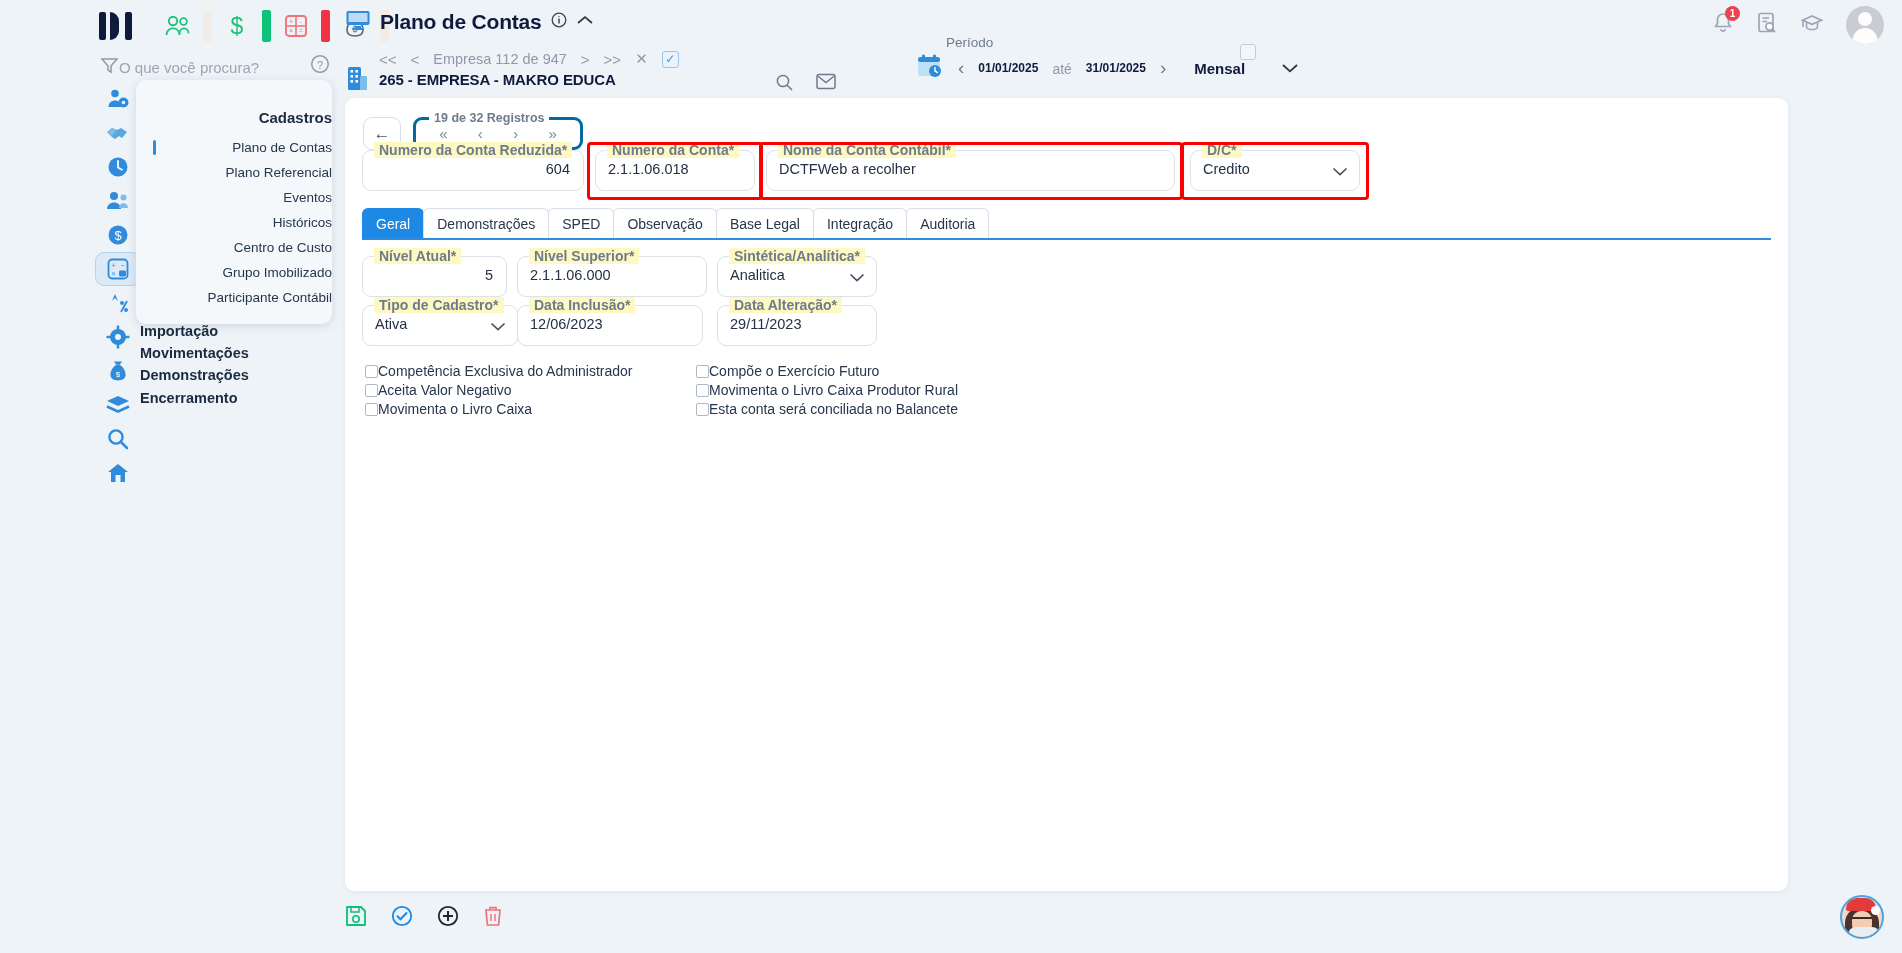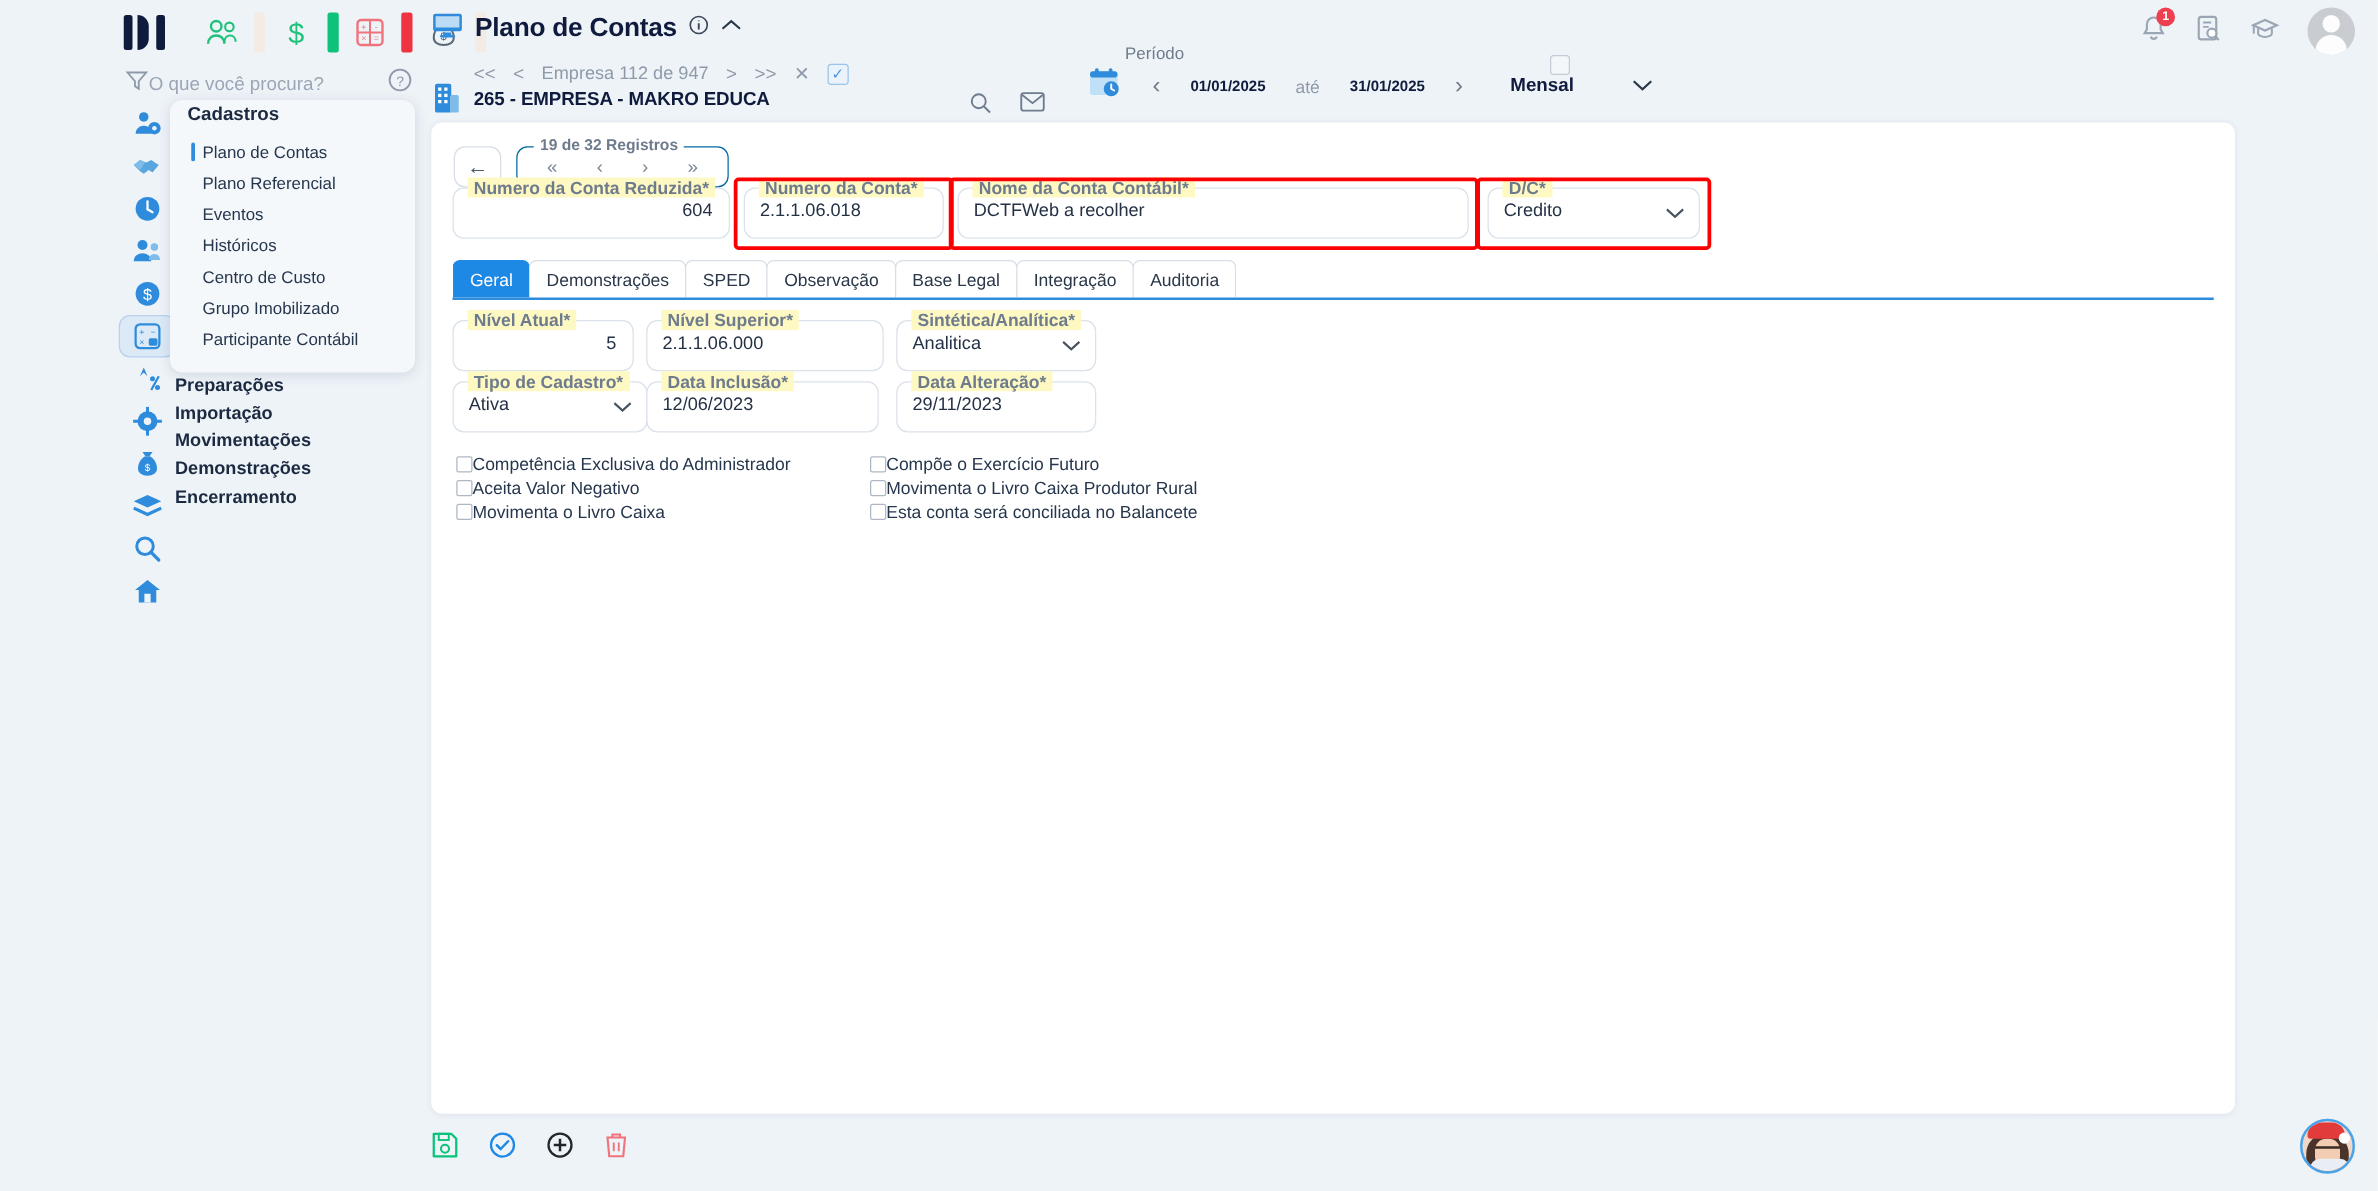--- a/index.html
+++ b/index.html
@@ -35,21 +35,21 @@
   .searchrow .ph { color:#9aa6b4; font-size:15px; }
   .helpq { position:absolute; left:310px; top:54px; }
 
   
   .rail { position:absolute; left:92px; top:82px; width:52px; display:flex; flex-direction:column; align-items:center; gap:0px;}
   .rail .ri { width:46px; height:34px; display:flex; align-items:center; justify-content:center; }
   .rail .ri.active { background:#dce9f7; border:1px solid #b8d2ec; border-radius:9px; }
 
   
   .flyout { position:absolute; left:136px; top:80px; width:196px; background:#f4f8fb;
-            border-radius:10px; box-shadow:0 2px 10px rgba(25,50,80,.14); padding:1px 0 14px 0; z-index:40;}
+            border-radius:10px; box-shadow:0 2px 10px rgba(25,50,80,.14); padding:27px 0 14px 0; z-index:40;text-align:right;}
   .flyout .grp { font-size:15px; font-weight:bold; color:#1b2a41; padding:2px 0 9px 14px; }
   .flyout .it { font-size:13.5px; color:#26364d; padding:5px 0 5px 26px; position:relative; cursor:pointer;}
   .flyout .it.sel::before { content:""; position:absolute; left:17px; top:5px; width:3px; height:15px; background:#2f8bdb; border-radius:2px;}
 
   .railtext { position:absolute; left:140px; font-size:14.5px; font-weight:bold; color:#1b2a41; }
 
   
   .ptitle { position:absolute; left:345px; top:9px; display:flex; align-items:center; gap:9px; }
   .ptitle .t { font-size:21px; font-weight:bold; color:#0f1b3d; letter-spacing:-.2px;}
 
@@ -58,34 +58,34 @@
   .compnav .col { display:flex; flex-direction:column; gap:3px;}
   .navline { display:flex; align-items:center; gap:14px; color:#8e9aa9; font-size:14px;}
   .navline .arw { cursor:pointer; font-size:15px; }
   .navline .lbl { font-size:14.5px; }
   .compname { font-size:15px; font-weight:bold; color:#0f1b3d; letter-spacing:-.1px;}
   .chk-sq { width:17px; height:17px; border:1px solid #9bc4e8; border-radius:3px; background:#eaf3fb;
             display:flex; align-items:center; justify-content:center; color:#4a93d8; font-size:12px;}
   .midicons { position:absolute; left:775px; top:73px; display:flex; gap:22px; color:#6e7b8c;}
 
   
-  .period { position:absolute; left:870px; top:44px; display:flex; align-items:center; gap:24px;}
+  .period { position:absolute; left:916px; top:44px; display:flex; align-items:center; gap:14px;}
   .period .plabel { position:absolute; left:30px; top:-9px; font-size:13.5px; color:#6e7b8c;}
   .pdate { font-size:12px; font-weight:bold; color:#0f1b3d; }
   .pate { font-size:14px; color:#8e9aa9; }
   .pmode { font-size:15px; font-weight:bold; color:#0f1b3d; margin-left:14px;}
   .pcheck { position:absolute; left:1240px; top:44px; width:16px;height:16px;border:1px solid #c3ccd6;border-radius:3px;background:#f3f7fa;}
 
   
   .panel { position:absolute; left:345px; top:98px; width:1443px; height:793px; background:#fff;
            border-radius:9px; box-shadow:0 1px 5px rgba(30,50,80,.08); }
 
   .recnav { position:absolute; left:18px; top:19px; display:flex; align-items:center; gap:12px;}
   .backbtn { width:38px; height:33px; border:1px solid #d7dee6; border-radius:9px; display:flex; align-items:center; justify-content:center; color:#4a5868; font-size:17px; cursor:pointer;}
-  .pagerbox { position:relative; height:33px; min-width:170px; border:1px solid #0369a1; border-radius:9px;
+  .pagerbox { position:relative; height:33px; min-width:170px; border:3px solid #0369a1; border-radius:9px;
               display:flex; align-items:center; justify-content:space-around; padding:0 16px; gap:16px;}
   .pagerbox .cap { position:absolute; top:-9px; left:13px; background:#fff; padding:0 5px; font-size:12.5px; font-weight:bold; color:#6e7b8c; white-space:nowrap;}
   .pagerbox .pa { color:#7b8796; font-size:15px; cursor:pointer;}
 
   
   .field { position:absolute; border:1px solid #dbe2ea; border-radius:9px; height:41px; background:#fff;}
   .field > .cap { position:absolute; top:-9px; left:11px; background:#fef9c3; padding:0 5px;
                   font-size:14px; font-weight:bold; color:#6e7b8c; white-space:nowrap;}
   .field > .val { position:absolute; left:12px; top:10px; font-size:14.5px; color:#243145;}
   .field > .val.right { left:auto; right:13px; }

